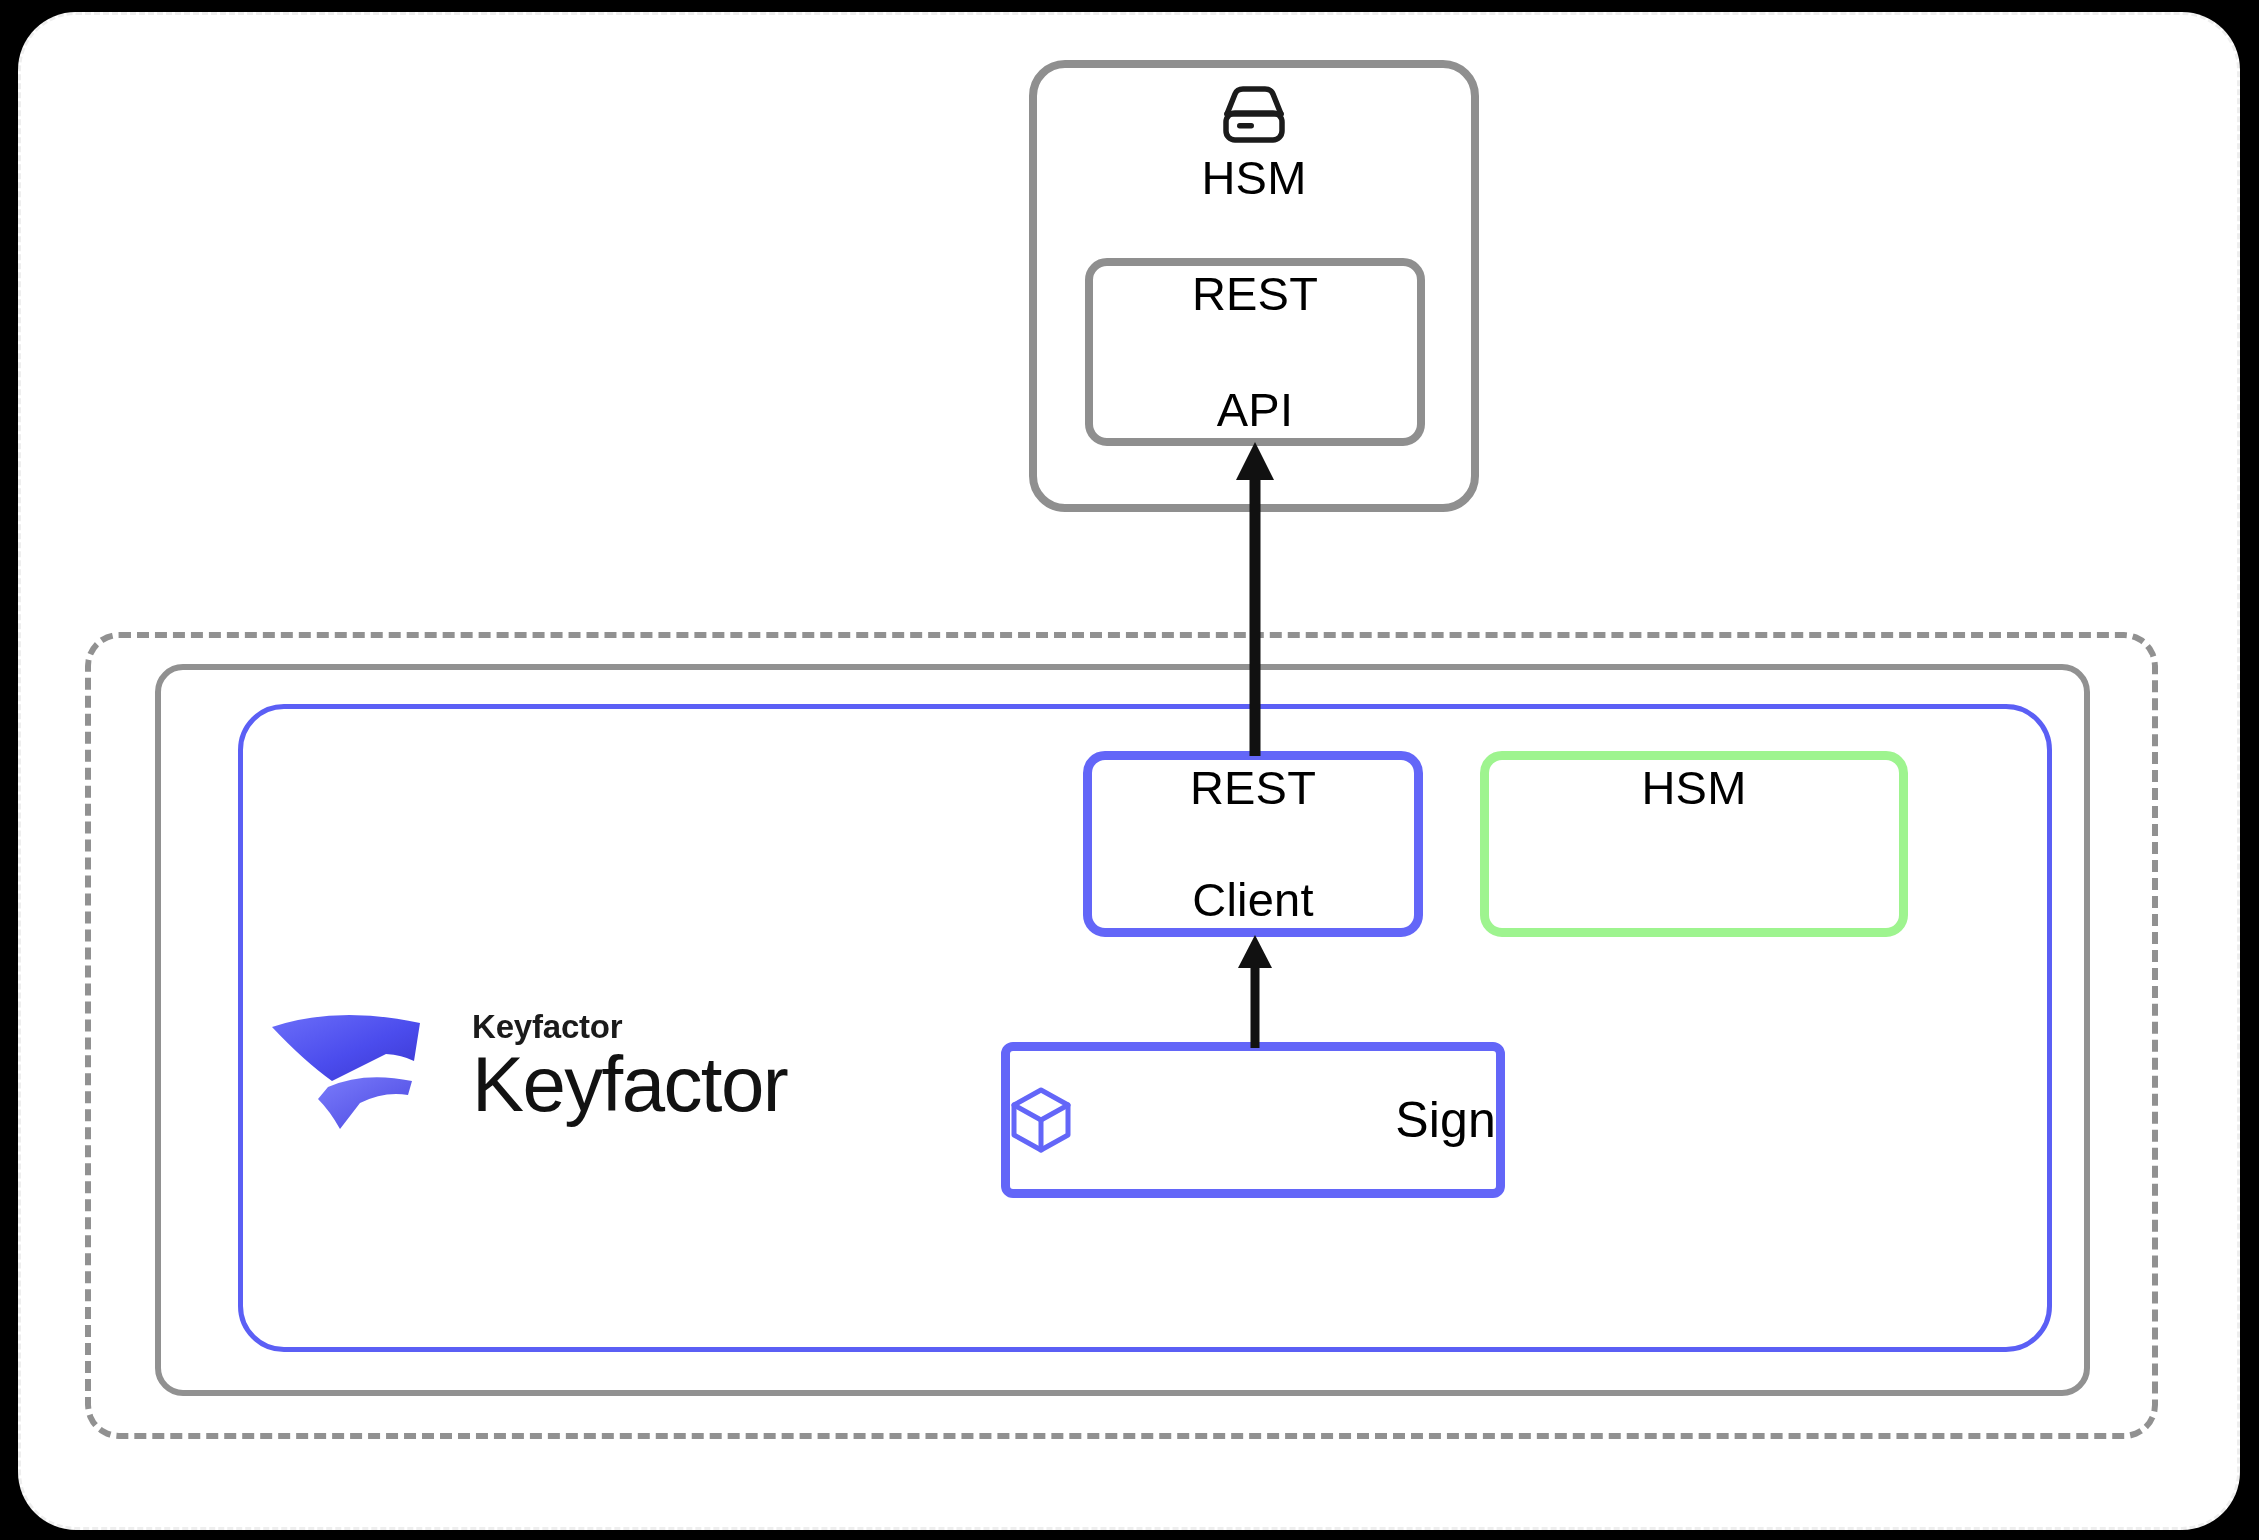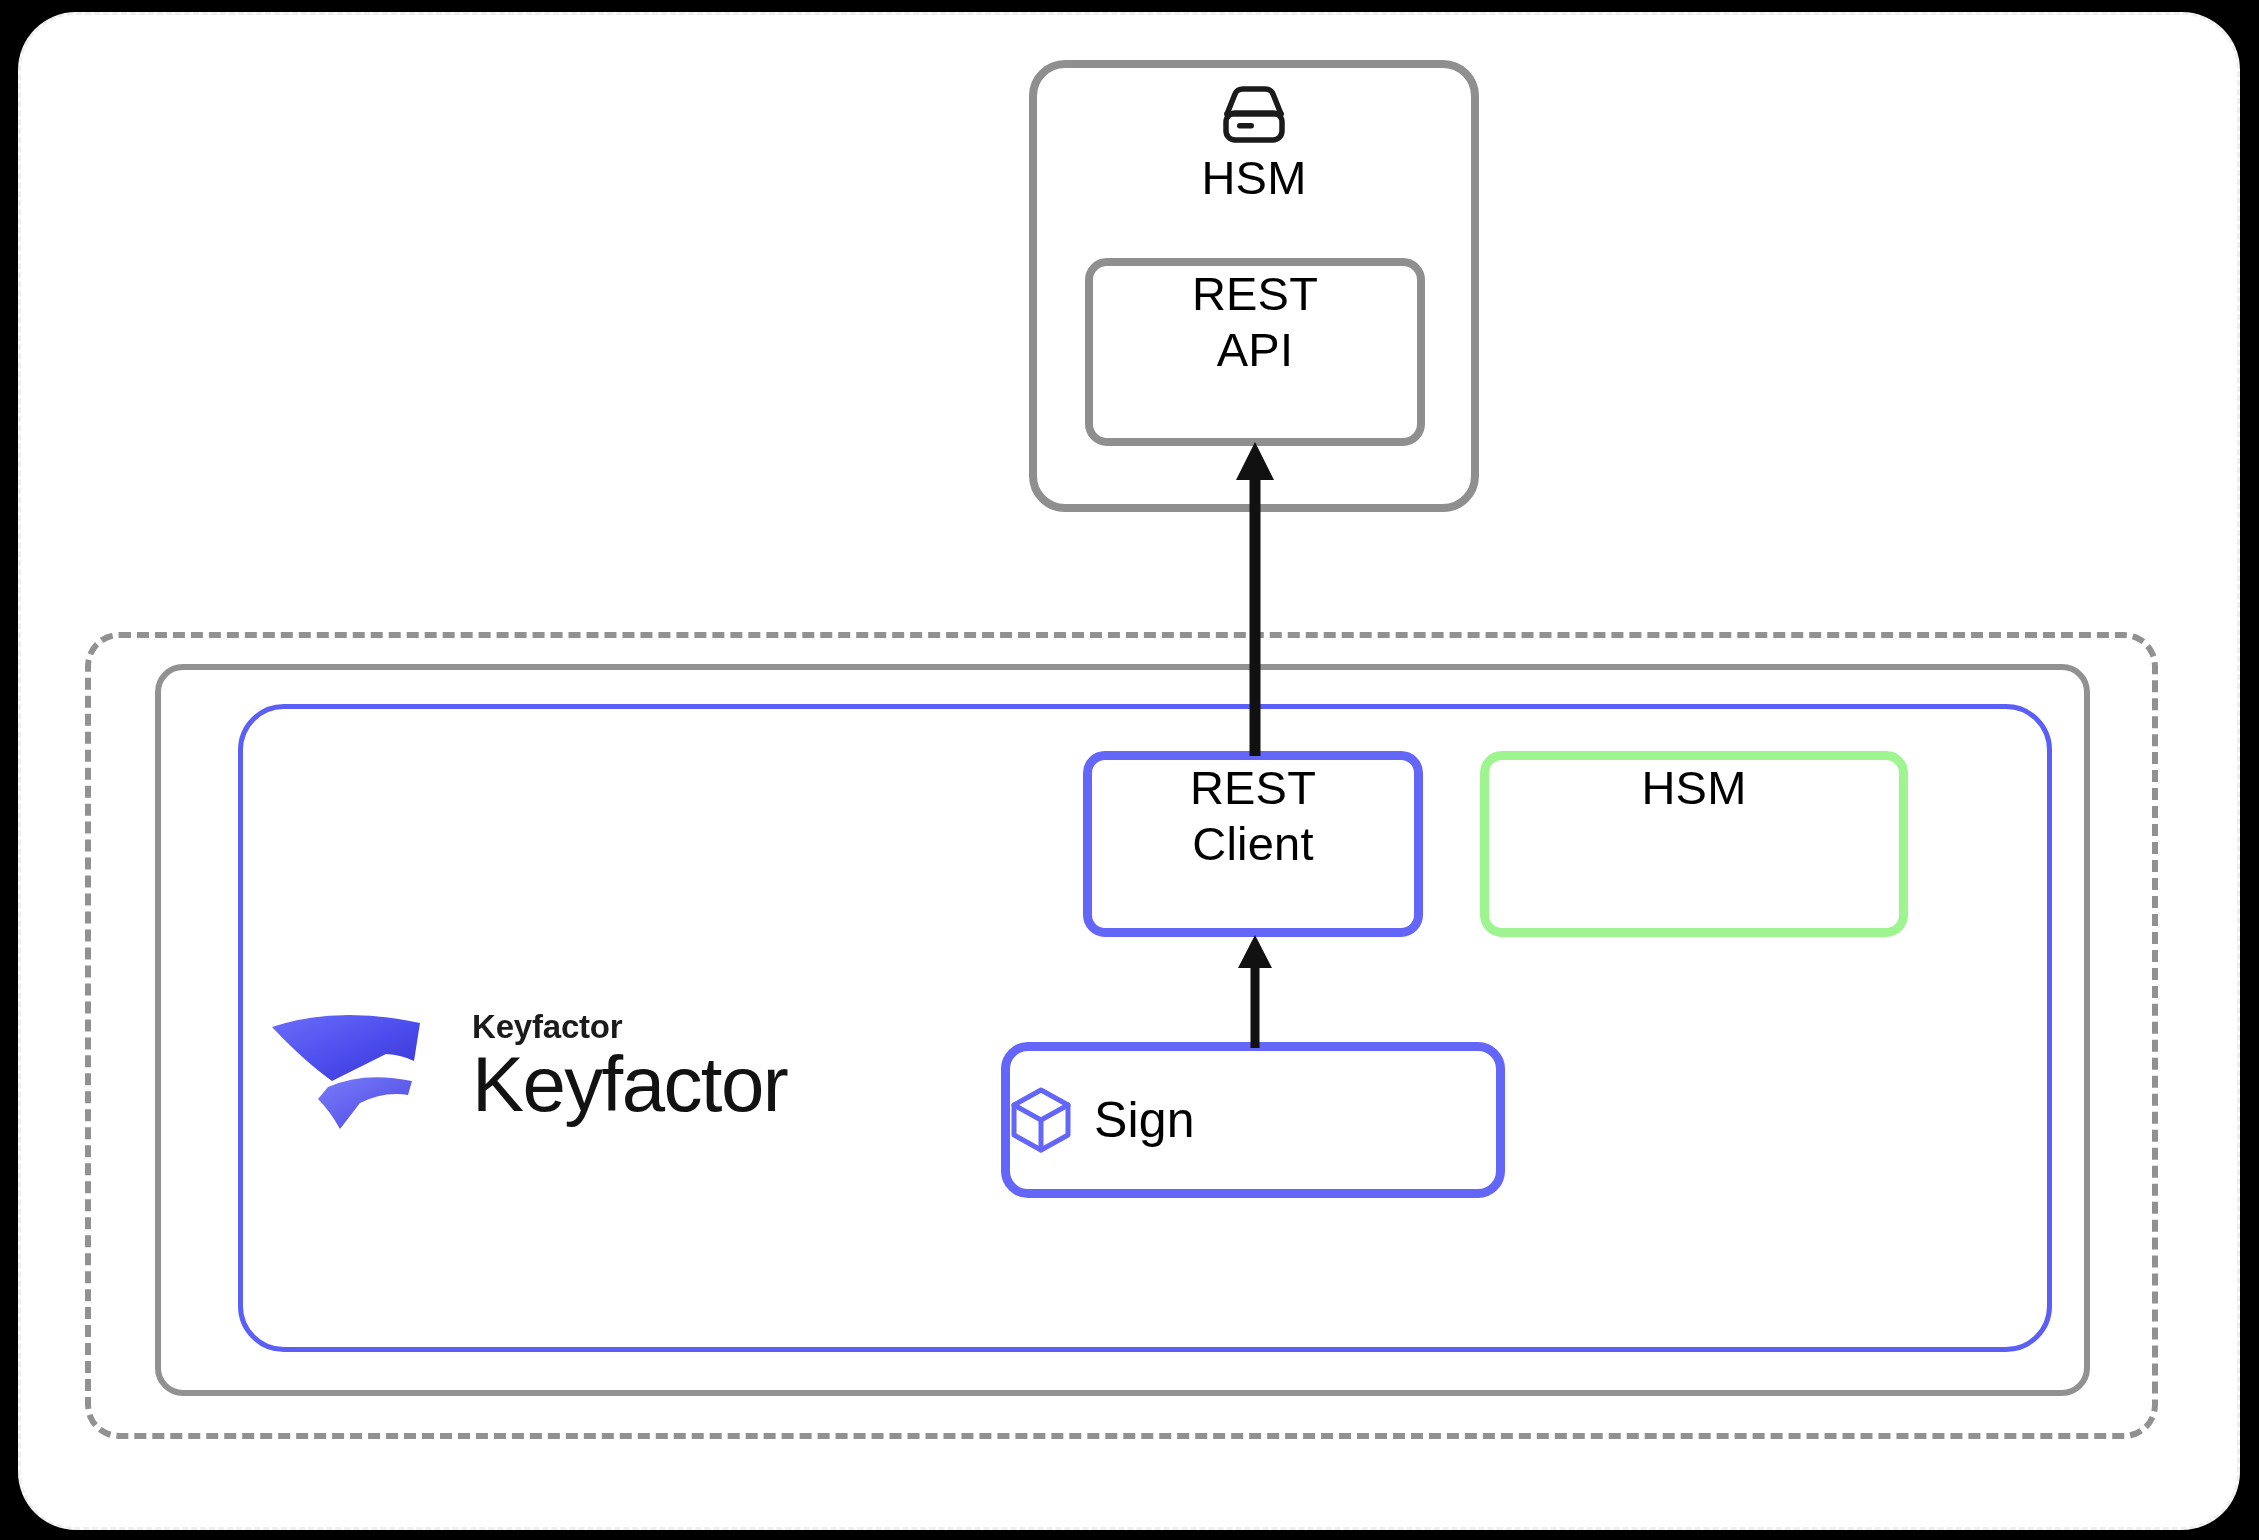--- a/index.html
+++ b/index.html
@@ -31,21 +31,21 @@
     border-radius: 58px;
   }
 
   
   .node {
     position: absolute;
     background: #ffffff;
     display: flex;
     flex-direction: column;
     align-items: center;
-    justify-content: flex-start;
+    justify-content: space-between;
     text-align: center;
     color: #000000;
   }
 
   .node-label {
     font-size: 47px;
     line-height: 1.19;
     letter-spacing: 0.2px;
     color: #000000;
     white-space: nowrap;
@@ -144,21 +144,21 @@
     border-radius: 22px;
   }
 
   
   .sign-box {
     left: 1001px;
     top: 1042px;
     width: 504px;
     height: 156px;
     border: 9px solid #6366f8;
-    border-radius: 27px;
+    border-radius: 12px;
     flex-direction: row;
     gap: 22px;
   }
 
   .cube-icon-wrap {
     width: 62px;
     height: 62px;
     display: flex;
     align-items: center;
     justify-content: center;

